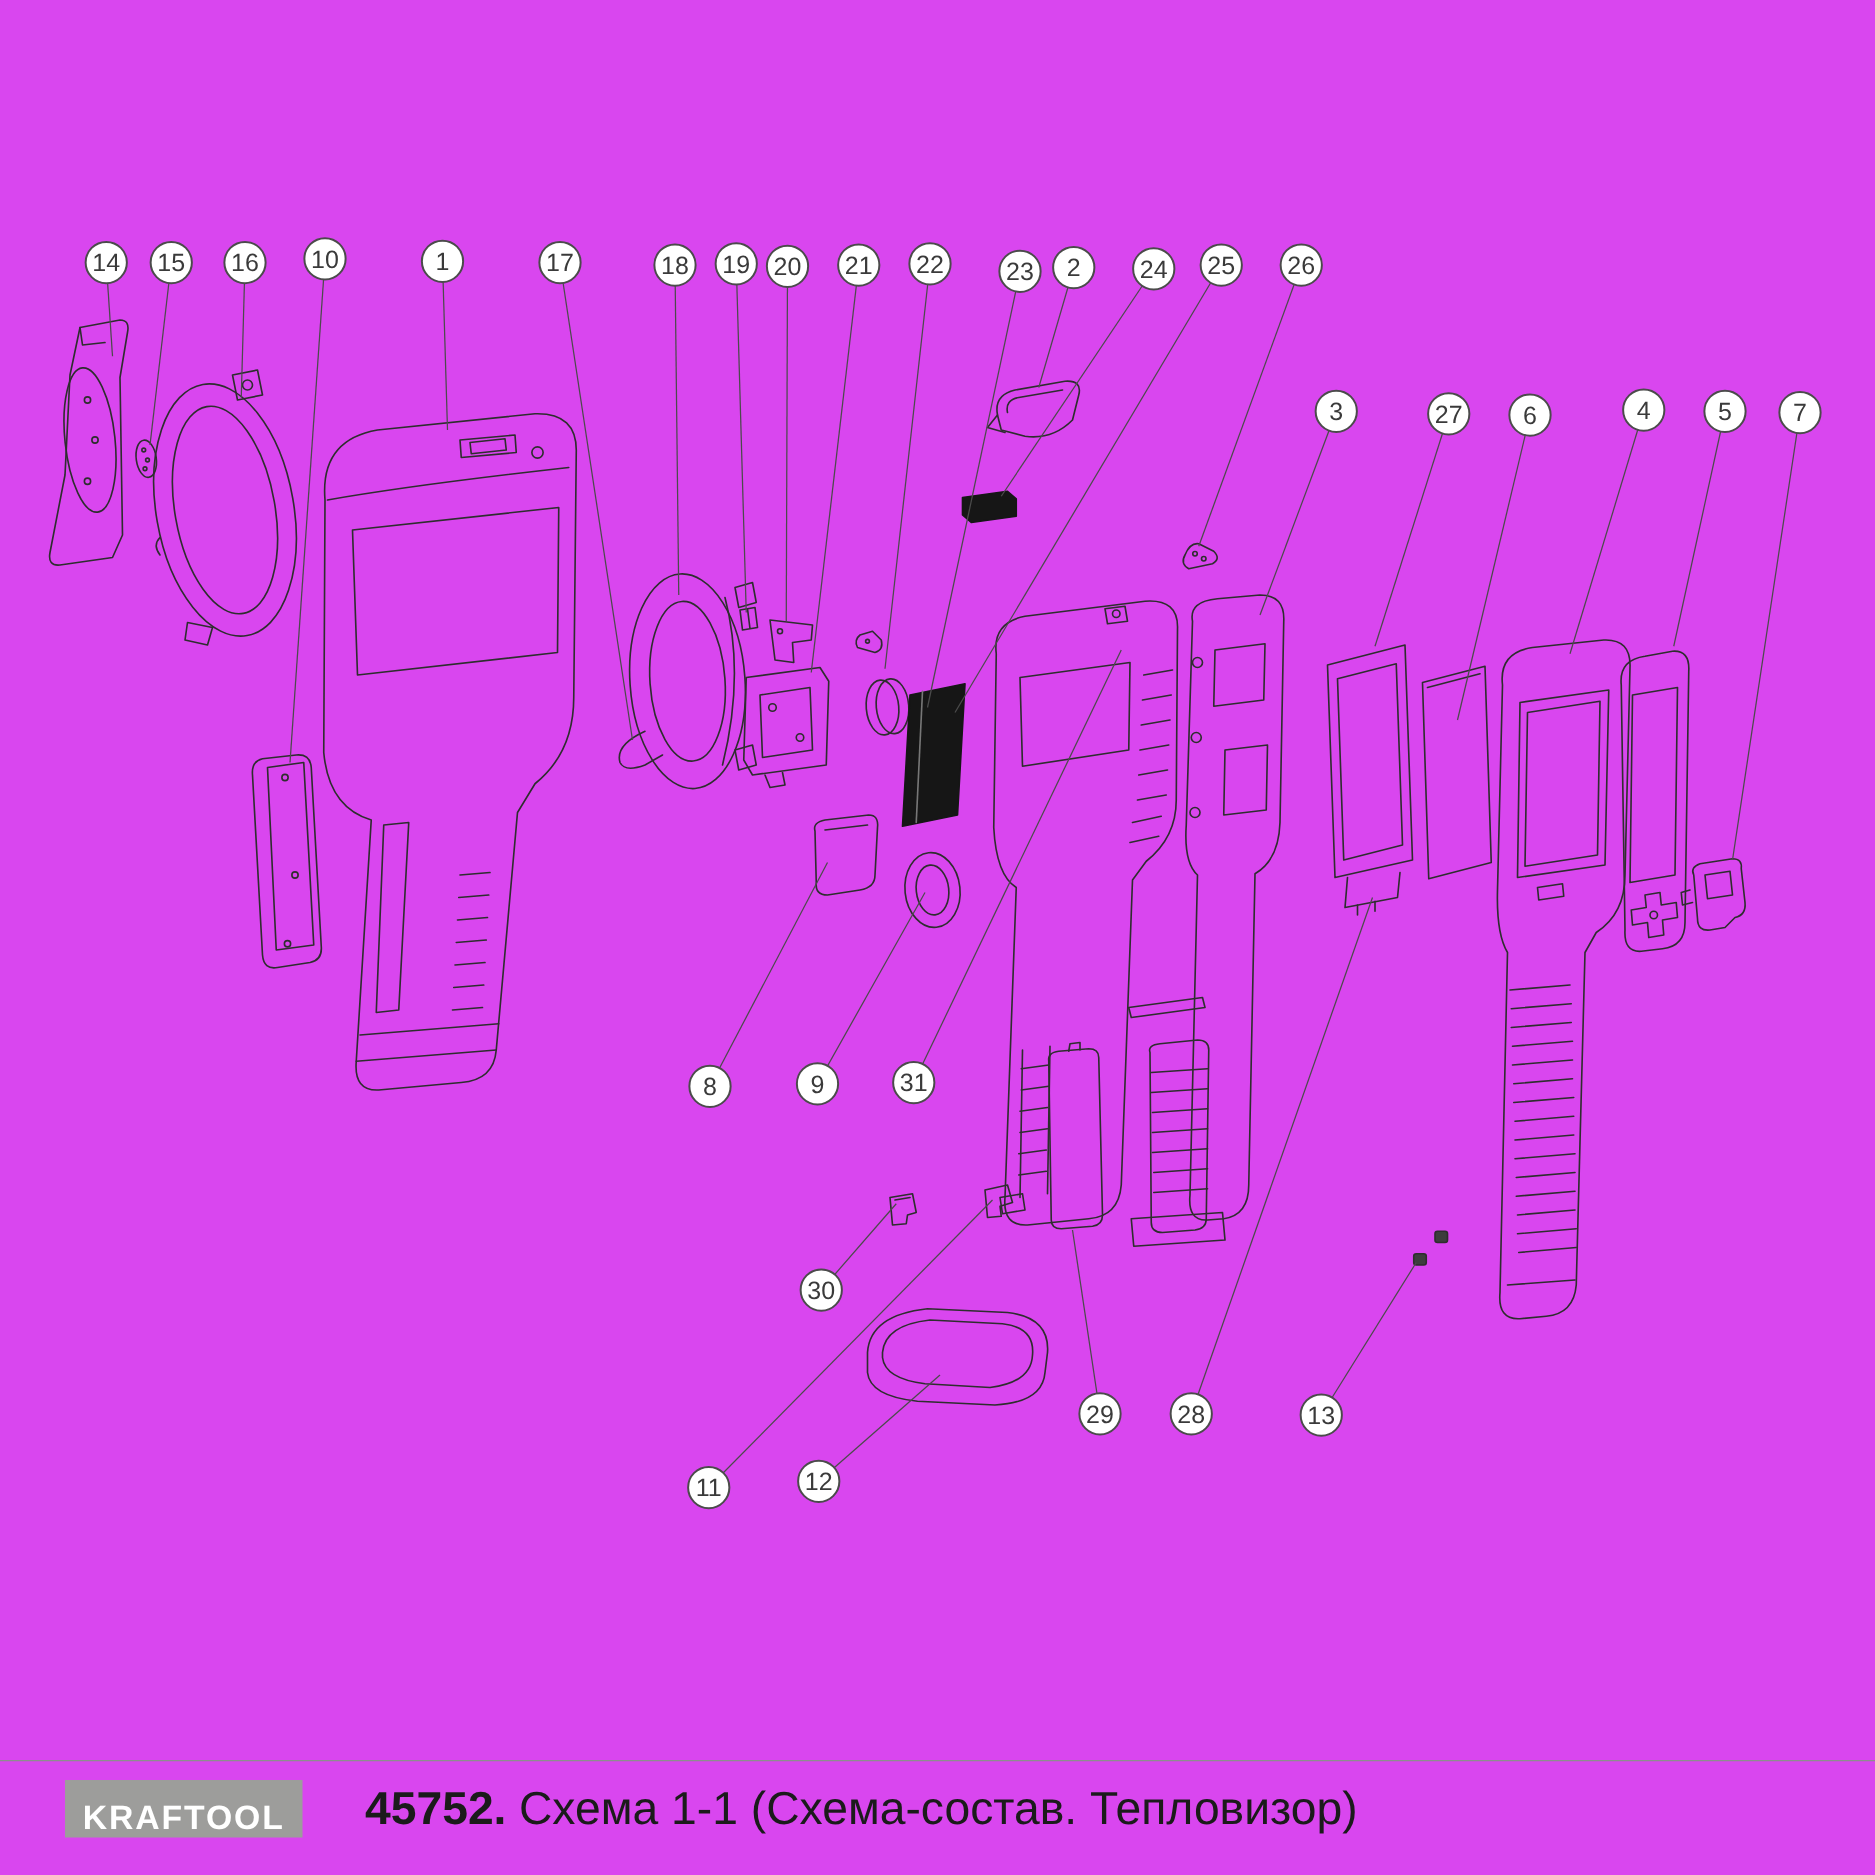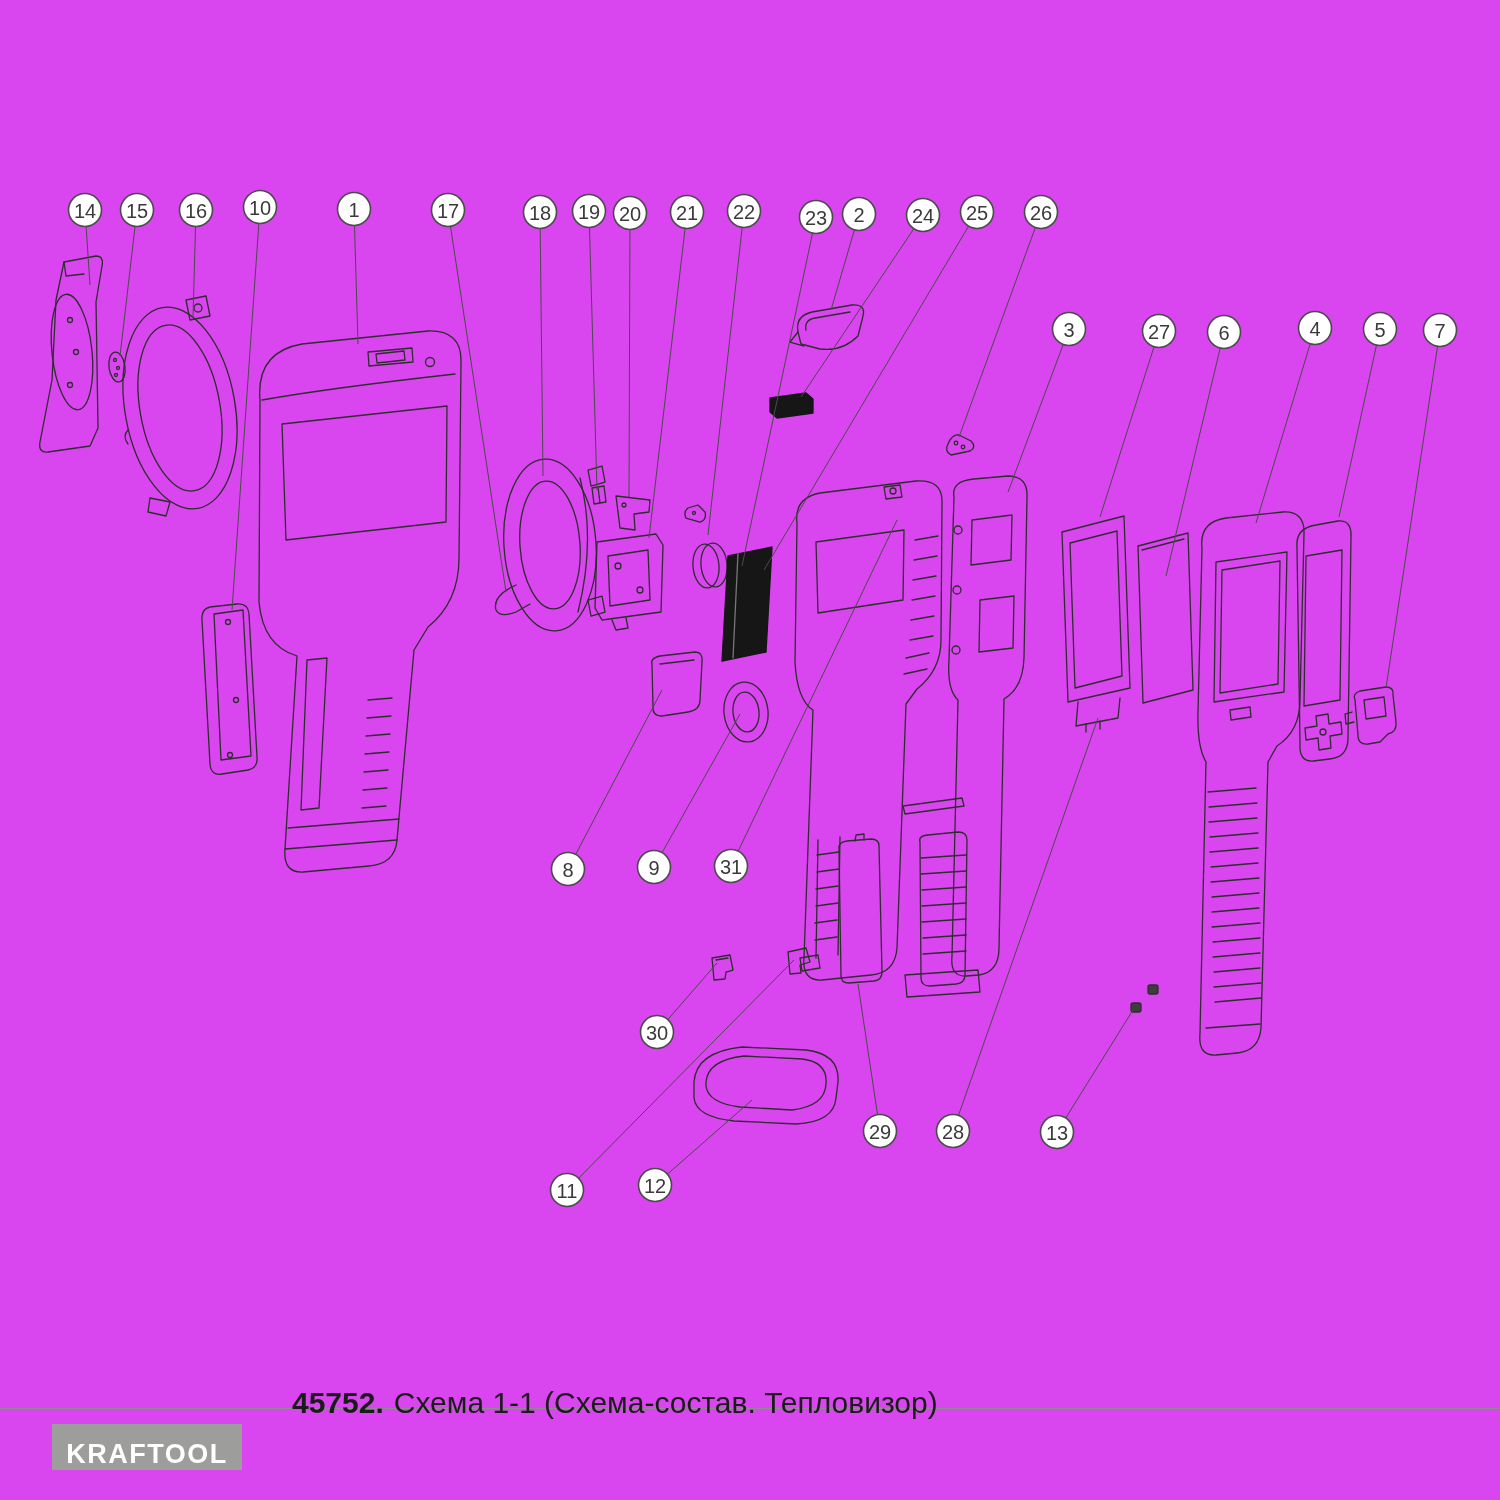--- a/index.html
+++ b/index.html
@@ -13,22 +13,22 @@
   
   #callout-lines line{stroke:#4b4b4b;stroke-width:1;}
   #callout-circles circle{fill:#ffffff;stroke:#4b4b4b;stroke-width:1.6;}
   #callout-circles text{font-family:"Liberation Sans",sans-serif;font-size:20px;fill:#3a3a3a;
                         text-anchor:middle;dominant-baseline:central;}
   
   .footer-rule{position:absolute;left:0;top:1408px;width:1500px;height:1px;background:#8d8d8d;}
   .brand-logo{position:absolute;left:52px;top:1424px;width:190px;height:46px;background:#9d9d9b;
               display:flex;align-items:flex-end;justify-content:center;color:#fff;
               font-weight:bold;font-size:27px;letter-spacing:1.5px;}
-  .footer-title{position:absolute;left:292px;top:1380px;height:46px;line-height:46px;
-                font-size:30px;color:#1b1b1b;white-space:nowrap;}
+  .footer-title{position:absolute;left:292px;top:1424px;height:46px;line-height:46px;
+                font-size:37px;color:#1b1b1b;white-space:nowrap;}
   .footer-title .num{font-weight:bold;margin-right:10px;}
 </style>
 </head>
 <body>
 
 <div class="canvas">
 
 <svg id="diagram-svg" width="1500" height="1500" viewBox="0 0 1500 1500">
 
   <g class="art">

